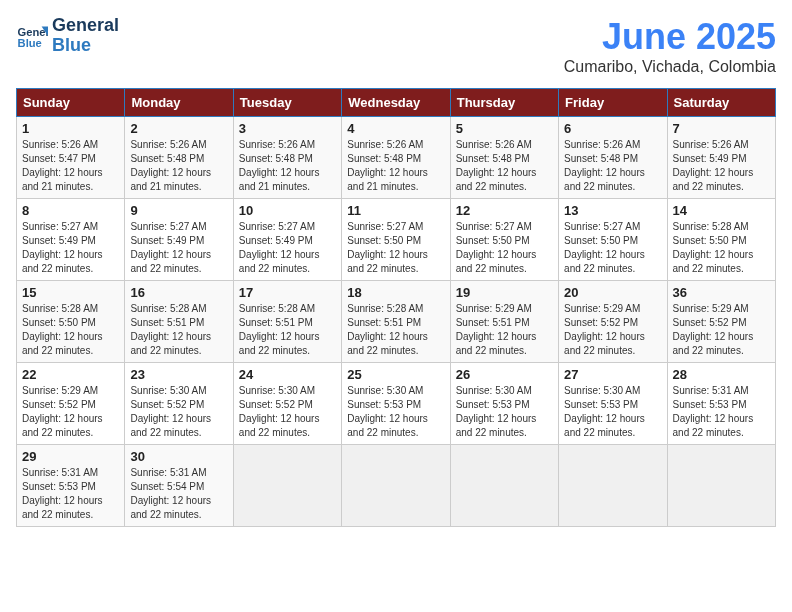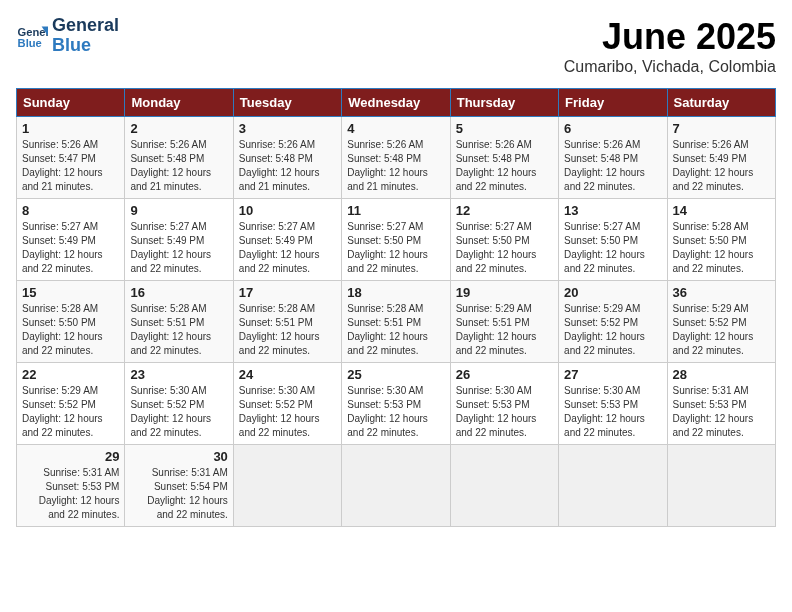--- a/index.html
+++ b/index.html
@@ -33,21 +33,21 @@
     .logo-icon {
       width: 32px;
       height: 32px;
     }
     .title-section {
       text-align: right;
     }
     .calendar-title {
       font-size: 36px;
       font-weight: bold;
-      color: #000000;
+      color: #3b82f6;
     }
     .calendar-subtitle {
       font-size: 16px;
       color: #333;
     }
     table {
       width: 100%;
       border-collapse: collapse;
       font-size: 11px;
     }
@@ -81,21 +81,20 @@
     .day-info {
       font-size: 10px;
       color: #333;
       line-height: 1.4;
     }
     td.empty {
       background: #f0f0f0 !important;
     }
     .last-row td {
       border-bottom: 1px solid #ccc;
-      text-align: right;
     }
   </style>
 </head>
 <body>
 
 <div class="header-section">
   <div class="logo">
     <svg class="logo-icon" viewBox="0 0 40 40" xmlns="http://www.w3.org/2000/svg">
       <text x="2" y="20" font-size="14" font-weight="bold" fill="#1a3a5c">General</text>
       <text x="2" y="34" font-size="14" font-weight="bold" fill="#2e7abf">Blue</text>

